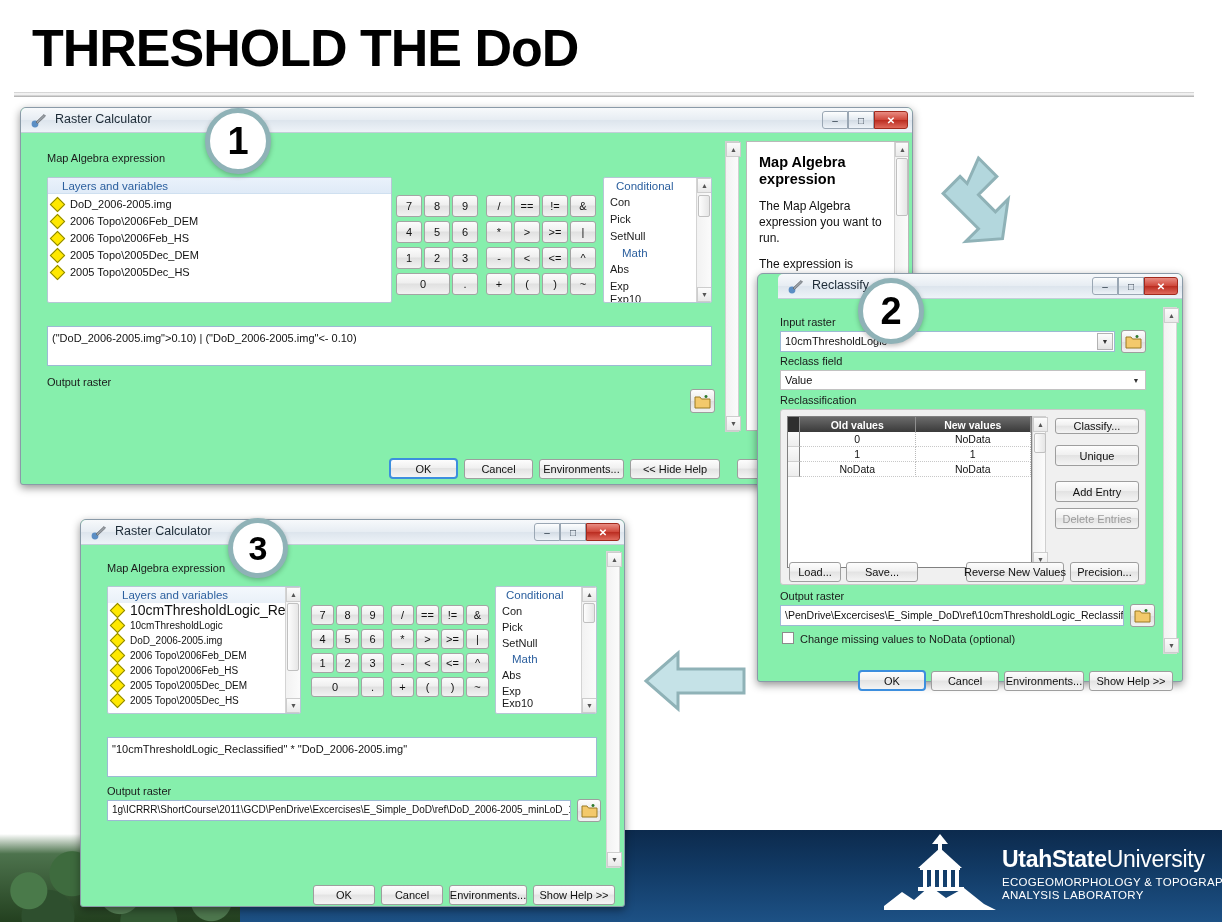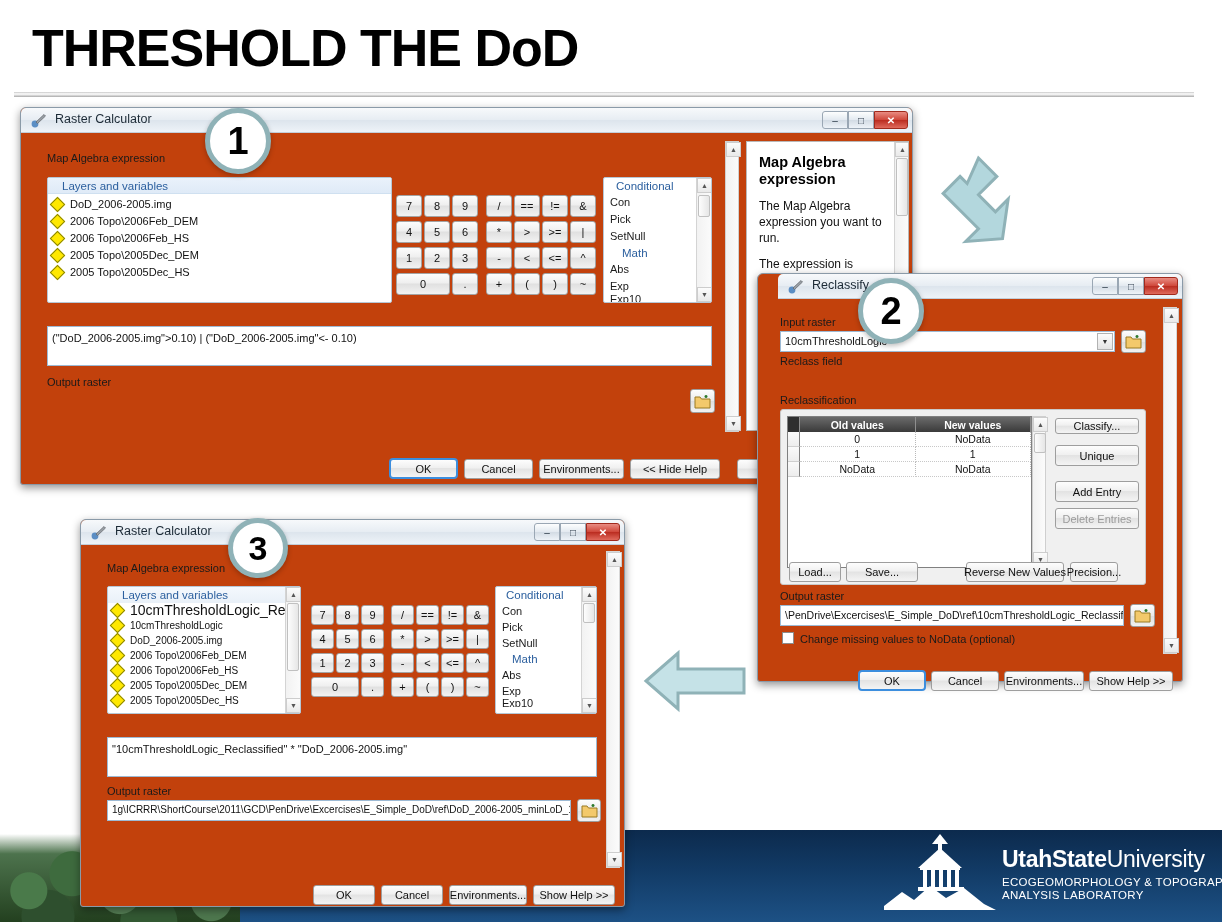--- a/index.html
+++ b/index.html
@@ -51,21 +51,21 @@
     font-size:11.5px; letter-spacing:0.3px; line-height:13px;
     margin-top:3px; white-space:nowrap;
   }
 
   
   .arrow { position:absolute; z-index:4; }
 
   
   .dlg {
     position:absolute;
-    background:#c2410c;
+    background:#86efac;
     border:1px solid #8a9aa8;
     border-radius:6px 6px 3px 3px;
     box-shadow:0 3px 9px rgba(0,0,0,0.42);
     font-size:11px; color:#1a1a1a;
   }
   .dlg-titlebar {
     height:25px; position:relative;
     background:linear-gradient(to bottom,#f7f9fb 0%,#e7edf3 48%,#dde5ed 52%,#eef3f8 100%);
     border-radius:5px 5px 0 0;
     border-bottom:1px solid #c3ced9;
@@ -405,20 +405,24 @@
       <span class="combo-arrow">▼</span>
     </div>
     <div class="folderbtn" style="left:363px; top:31px; width:25px; height:23px;">
       <svg width="17" height="15" viewBox="0 0 17 15">
         <path d="M1 3 L6 3 L7.5 5 L16 5 L16 14 L1 14 Z" fill="#f3c96b" stroke="#9a7a22" stroke-width="1"></path>
         <path d="M12 1 L12 4 M10.5 2.5 L13.5 2.5" stroke="#2d7a2d" stroke-width="1.6"></path>
       </svg>
     </div>
 
     <div class="lbl" style="left:22px; top:56px;">Reclass field</div>
+    <div class="combo" style="left:22px; top:71px; width:366px; height:20px; border-color:#c2c2c2;">
+      <span>Value</span>
+      <span class="combo-arrow" style="background:none; border:none;">▼</span>
+    </div>
 
     <div class="lbl" style="left:22px; top:95px;">Reclassification</div>
 
     <div class="panel" style="left:22px; top:110px; width:366px; height:176px; background:#f0f0f0;">
 
       <div class="rc-table" style="left:6px; top:6px; width:245px; height:152px; background:#fff;">
         <div class="rc-head">
           <div class="c0"></div>
           <div class="c1">Old values</div>
           <div class="c2">New values</div>
@@ -447,21 +451,21 @@
       </div>
 
       <div class="btn" style="left:274px; top:8px; width:84px; height:16px;">Classify...</div>
       <div class="btn" style="left:274px; top:35px; width:84px; height:21px;">Unique</div>
       <div class="btn" style="left:274px; top:71px; width:84px; height:21px;">Add Entry</div>
       <div class="btn disabled" style="left:274px; top:98px; width:84px; height:21px;">Delete Entries</div>
 
       <div class="btn" style="left:8px; top:152px; width:52px; height:20px;">Load...</div>
       <div class="btn" style="left:65px; top:152px; width:72px; height:20px;">Save...</div>
       <div class="btn" style="left:185px; top:152px; width:98px; height:20px;">Reverse New Values</div>
-      <div class="btn" style="left:289px; top:152px; width:48px; height:20px;">Precision...</div>
+      <div class="btn" style="left:289px; top:152px; width:69px; height:20px;">Precision...</div>
     </div>
 
     <div class="lbl" style="left:22px; top:291px;">Output raster</div>
     <div class="txtbox" style="left:22px; top:306px; width:344px; height:21px; font-size:10.5px;">\PenDrive\Excercises\E_Simple_DoD\ref\10cmThresholdLogic_Reclassified.img</div>
     <div class="folderbtn" style="left:372px; top:305px; width:25px; height:23px;">
       <svg width="17" height="15" viewBox="0 0 17 15">
         <path d="M1 3 L6 3 L7.5 5 L16 5 L16 14 L1 14 Z" fill="#f3c96b" stroke="#9a7a22" stroke-width="1"></path>
         <path d="M12 1 L12 4 M10.5 2.5 L13.5 2.5" stroke="#2d7a2d" stroke-width="1.6"></path>
       </svg>
     </div>

